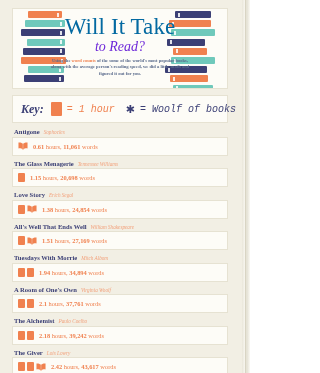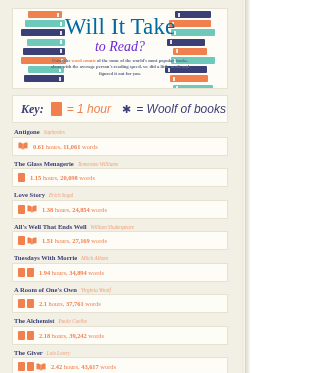--- a/index.html
+++ b/index.html
@@ -125,23 +125,23 @@
     font-size: 12px;
     color: #3b3f75;
     margin-right: 7px;
   }
   .key-item {
     display: flex;
     align-items: center;
     margin-right: 11px;
   }
   .key-text {
-    font-family: Liberation Sans, sans-serif;
+    font-family: Liberation Mono, monospace;
     font-style: italic;
-    font-size: 12px;
+    font-size: 10px;
     color: #f0814f;
     margin-left: 5px;
     white-space: nowrap;
     text-align: right;
   }
   .key-text.navy { color: #3b3f75; }
 
   
   .sq {
     width: 11px; height: 14px;

